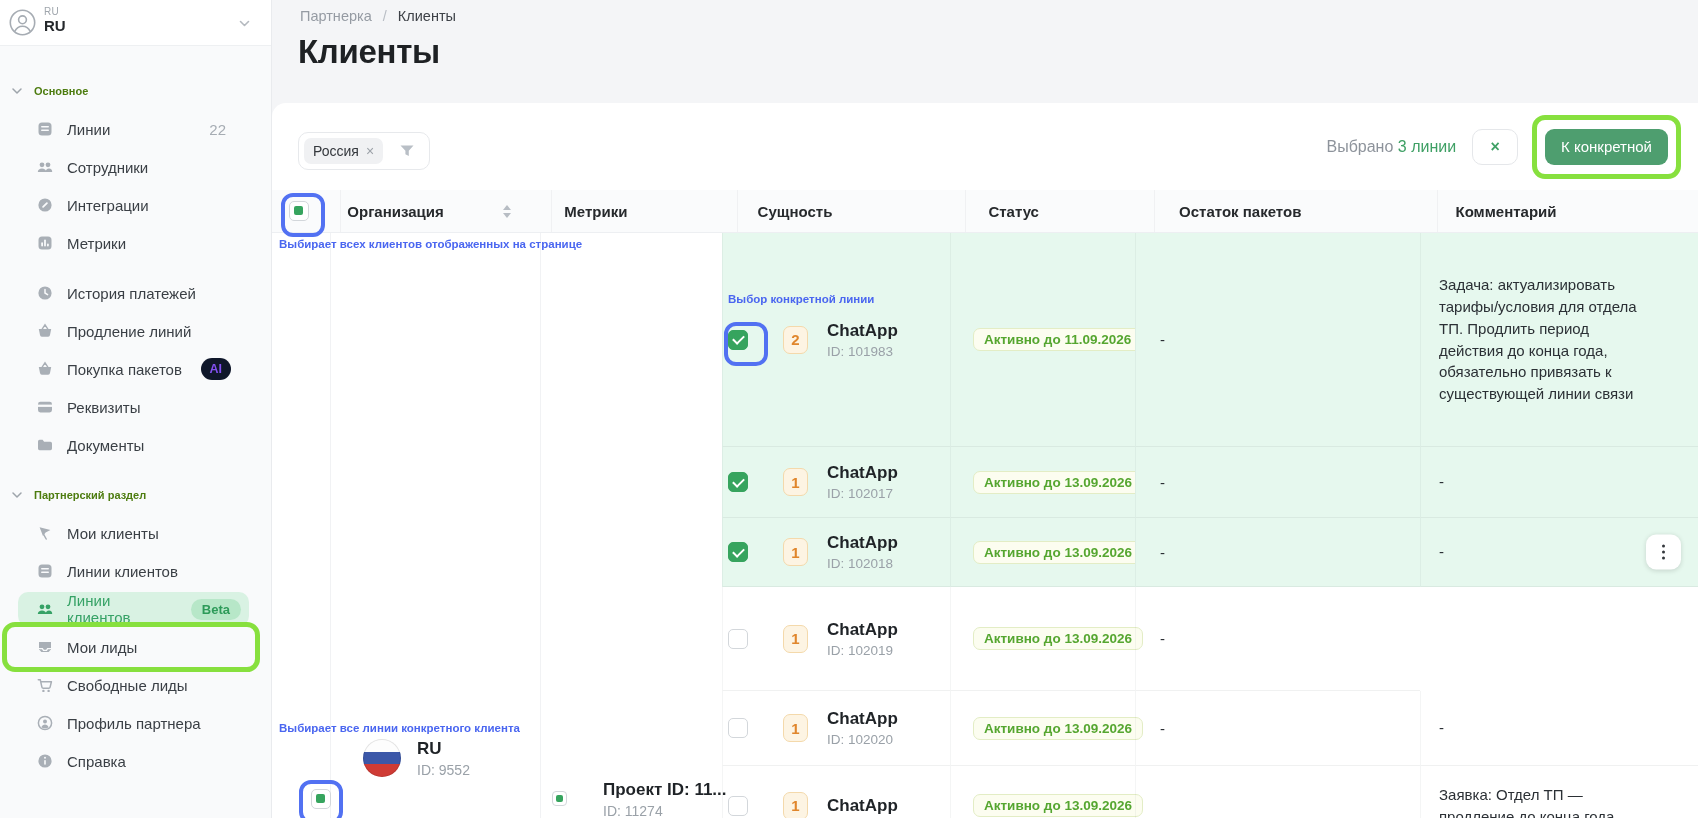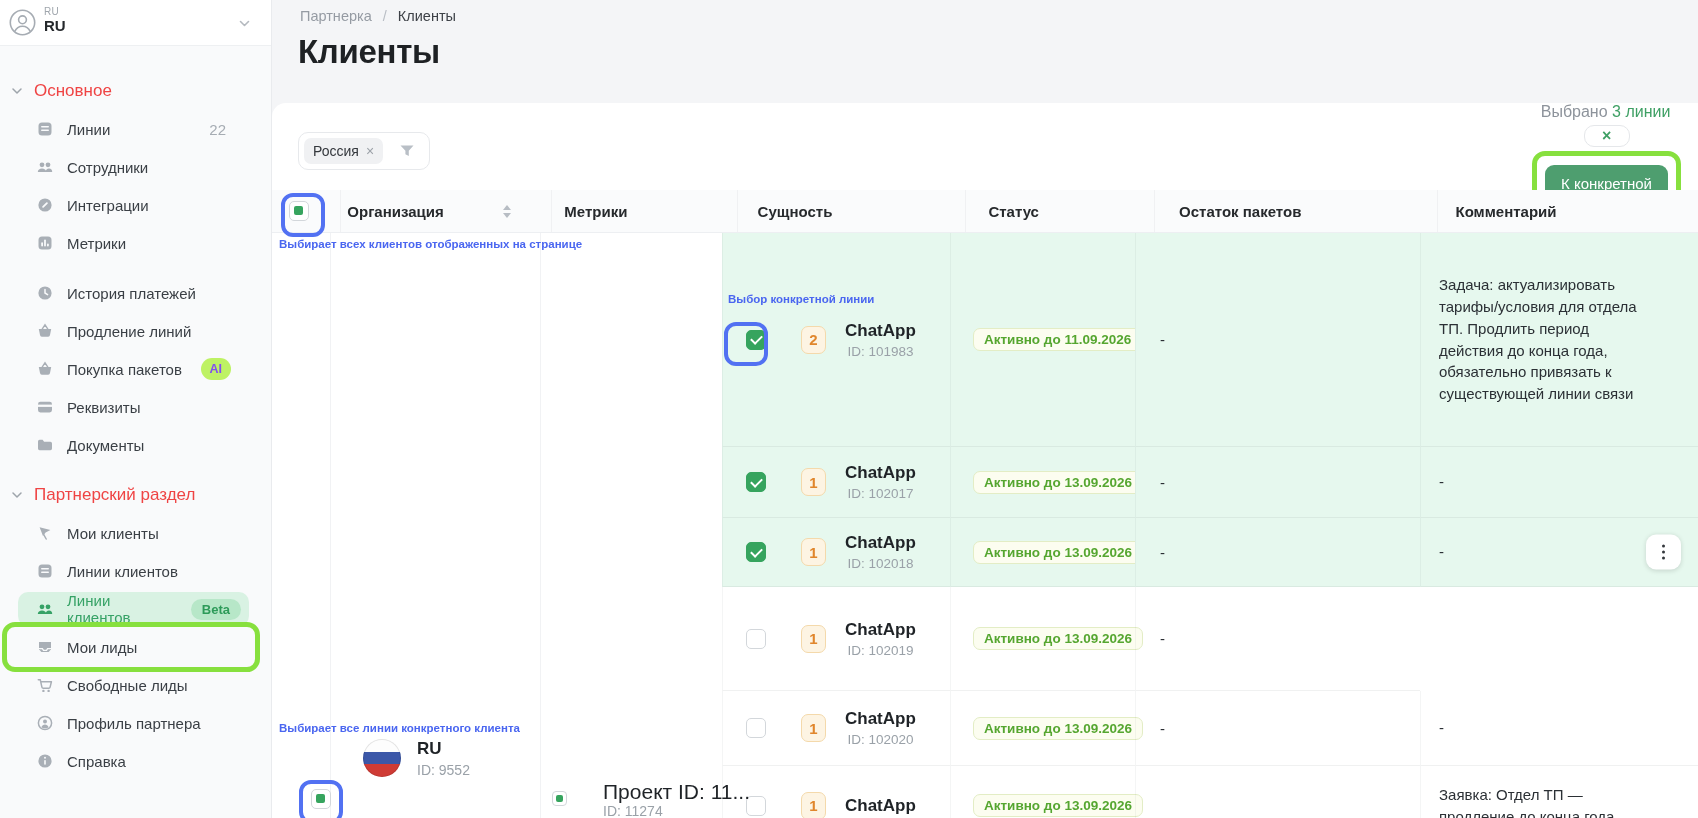--- a/index.html
+++ b/index.html
@@ -11,25 +11,25 @@
   .sidebar{position:absolute;left:0;top:0;width:272px;height:818px;background:#f9fafb;border-right:1px solid #e9ebee;}
   .user-block{position:relative;height:46px;background:#fff;border-bottom:1px solid #eef0f2;cursor:pointer;}
   .avatar{position:absolute;left:9px;top:9px;width:27px;height:27px;color:#a6acb3;}
   .ws-small{position:absolute;left:44px;top:6px;font-size:10px;color:#a0a6ad;letter-spacing:.4px;}
   .ws-name{position:absolute;left:44px;top:17px;font-size:15px;font-weight:700;color:#25282c;}
   .ws-chev{position:absolute;right:20px;top:16px;width:13px;height:13px;color:#b4b9bf;}
   .nav{padding-top:26px;}
   .nav-section{margin-bottom:12px;}
   .sec-head{display:flex;align-items:center;gap:11px;height:38px;padding-left:11px;cursor:pointer;}
   .sec-chev{width:12px;height:12px;color:#9ea4ab;flex:none;display:flex;}
-  .sec-title{font-size:17px;font-weight:400;color:#ef4444;}
+  .sec-title{font-size:11px;font-weight:700;color:#4d7c0f;}
   .nav-item{display:flex;align-items:center;height:38px;padding-left:36px;padding-right:14px;gap:13px;font-size:15px;color:#3a3f45;cursor:pointer;}
   .nav-icon{width:18px;height:18px;display:flex;color:#a9afb6;flex:none;}
   .nav-count{margin-left:auto;margin-right:31px;font-size:15px;color:#a6acb3;}
-  .badge-ai{margin-left:auto;margin-right:26px;background:#bef264;color:#8250f0;font-size:12.5px;font-weight:700;padding:4px 9px;border-radius:12px;}
+  .badge-ai{margin-left:auto;margin-right:26px;background:#0f172a;color:#8250f0;font-size:12.5px;font-weight:700;padding:4px 9px;border-radius:12px;}
   .badge-beta{margin-left:14px;background:#b7e7c8;color:#2d9b59;font-size:13px;font-weight:600;padding:3px 11px;border-radius:11px;}
   .nav-item.active{height:34px;margin:2px 22px 2px 18px;padding-left:18px;padding-right:8px;border-radius:10px;background:#d9f2e3;color:#36a266;font-weight:500;}
   .nav-item.active .nav-icon{color:#36a266;}
   .sidebar-annot{position:absolute;left:2px;top:622px;width:258px;height:50px;border:5px solid #87e03e;border-radius:13px;z-index:6;pointer-events:none;}
 
   
   .page-head{position:absolute;left:272px;top:0;right:0;height:103px;}
   .breadcrumb{position:absolute;left:28px;top:8px;font-size:14.5px;}
   .bc-parent{color:#959ba3;cursor:pointer;}
   .bc-sep{color:#b9bec5;margin:0 7px;}
@@ -39,21 +39,21 @@
   
   .card{position:absolute;left:272px;top:103px;width:1426px;height:715px;background:#fff;border-top-left-radius:14px;overflow:hidden;}
 
   
   .toolbar{position:absolute;left:0;top:0;right:13px;height:87px;}
   .filter-box{position:absolute;left:26px;top:29px;height:38px;display:inline-flex;align-items:center;gap:16px;
     padding:0 14px 0 5px;background:#fff;border:1px solid #e7e9ec;border-radius:10px;cursor:pointer;}
   .filter-tag{display:inline-flex;align-items:center;gap:7px;height:26px;padding:0 9px;background:#f0f1f3;border-radius:7px;font-size:14px;color:#33373c;}
   .tag-x{color:#9ba1a8;font-size:14px;cursor:pointer;}
   .funnel{width:16px;height:16px;color:#b9bfc6;display:flex;}
-  .sel-cluster{position:absolute;right:4px;top:0;height:87px;display:flex;align-items:center;gap:4px;flex-direction:column;}
+  .sel-cluster{position:absolute;right:4px;top:0;height:87px;display:flex;align-items:center;gap:14px;}
   .sel-text{font-size:16px;color:#8d939b;white-space:nowrap;margin-right:2px;}
   .sel-green{color:#3fa065;font-weight:500;}
   .clear-btn{width:46px;height:36px;background:#fff;border:1px solid #e5e7ea;border-radius:10px;color:#3fa065;font-size:16px;font-weight:700;cursor:pointer;font-family:inherit;}
   .annot-green{border:5px solid #87e03e;border-radius:13px;padding:9px 8px;}
   .primary-btn{height:36px;padding:0 16px;background:#4e9e6f;border:none;border-radius:9px;color:#fff;font-size:15px;font-weight:500;cursor:pointer;font-family:inherit;white-space:nowrap;}
 
   
   .table{position:absolute;left:0;top:87px;right:0;bottom:0;}
   .thead{position:relative;display:flex;height:43px;background:#fafbfc;border-bottom:1px solid #edeff2;font-size:15px;font-weight:700;color:#26292c;}
   .thead>div{display:flex;align-items:center;height:100%;}
@@ -66,21 +66,21 @@
   .th5{width:285px;padding-left:24px;}
   .th6{width:278px;padding-left:18px;}
   .sort{margin-left:auto;margin-right:26px;display:flex;flex-direction:column;gap:3px;cursor:pointer;}
   .sort i{display:block;width:0;height:0;border-left:4.5px solid transparent;border-right:4.5px solid transparent;}
   .sort .up{border-bottom:5px solid #b7bdc4;}
   .sort .dn{border-top:5px solid #b7bdc4;}
 
   .trow{display:flex;position:relative;}
   .sp{width:450px;flex:none;}
   .cell{border-bottom:1px solid rgba(16,24,32,.055);}
-  .c3{width:228px;display:flex;align-items:center;padding-left:23px;position:relative;border-left:1px solid rgba(16,24,32,.045);text-align:center;}
+  .c3{width:228px;display:flex;align-items:center;padding-left:5px;position:relative;border-left:1px solid rgba(16,24,32,.045);}
   .c4{width:185px;display:flex;align-items:center;padding-left:22px;border-left:1px solid rgba(16,24,32,.045);}
   .c5{width:285px;display:flex;align-items:center;padding-left:24px;font-size:15px;color:#2b2f34;border-left:1px solid rgba(16,24,32,.045);}
   .c6{width:278px;display:flex;align-items:center;padding-left:18px;position:relative;border-left:1px solid rgba(16,24,32,.045);}
   .trow.sel .cell{background:#e6f8ee;}
   .comment{width:200px;font-size:15px;line-height:1.45;color:#2b3035;}
 
   .cb{width:20px;height:20px;border:1.5px solid #d3d7db;border-radius:5px;background:#fff;position:relative;flex:none;cursor:pointer;}
   .cb.checked{background:#36a45e;border-color:#36a45e;}
   .cb.checked::after{content:"";position:absolute;left:4px;top:4.5px;width:9px;height:5px;border-left:2.2px solid #fff;border-bottom:2.2px solid #fff;transform:rotate(-45deg);}
   .cb.indet::after{content:"";position:absolute;left:4px;top:4px;width:9px;height:9px;background:#36a45e;border-radius:2px;}
@@ -110,21 +110,21 @@
 
   
   .tip-client{left:7px;top:532px;}
   .flag{position:absolute;left:91px;top:549px;width:38px;height:38px;border-radius:50%;
     background:linear-gradient(180deg,#fdfdfd 0 34%,#3b57a8 34% 67%,#cf3b35 67% 100%);box-shadow:inset 0 0 0 1px rgba(0,0,0,.10);}
   .org-name{position:absolute;left:145px;top:549px;font-size:17px;font-weight:600;color:#1f2327;}
   .org-id{position:absolute;left:145px;top:572px;font-size:14px;color:#9aa1a8;}
   .client-annot{left:27px;top:590px;}
   .client-cb{position:absolute;left:39px;top:599px;}
   .proj-cb{position:absolute;left:280px;top:601px;}
-  .proj-name{position:absolute;left:331px;top:590px;font-size:21px;font-weight:400;color:#1f2327;}
+  .proj-name{position:absolute;left:331px;top:590px;font-size:17px;font-weight:700;color:#1f2327;}
   .proj-id{position:absolute;left:331px;top:613px;font-size:14px;color:#9aa1a8;}
 </style>
 </head>
 <body>
 
 <div class="screen">
 
   <div class="sidebar">
     <div class="user-block">
       <span class="avatar">

